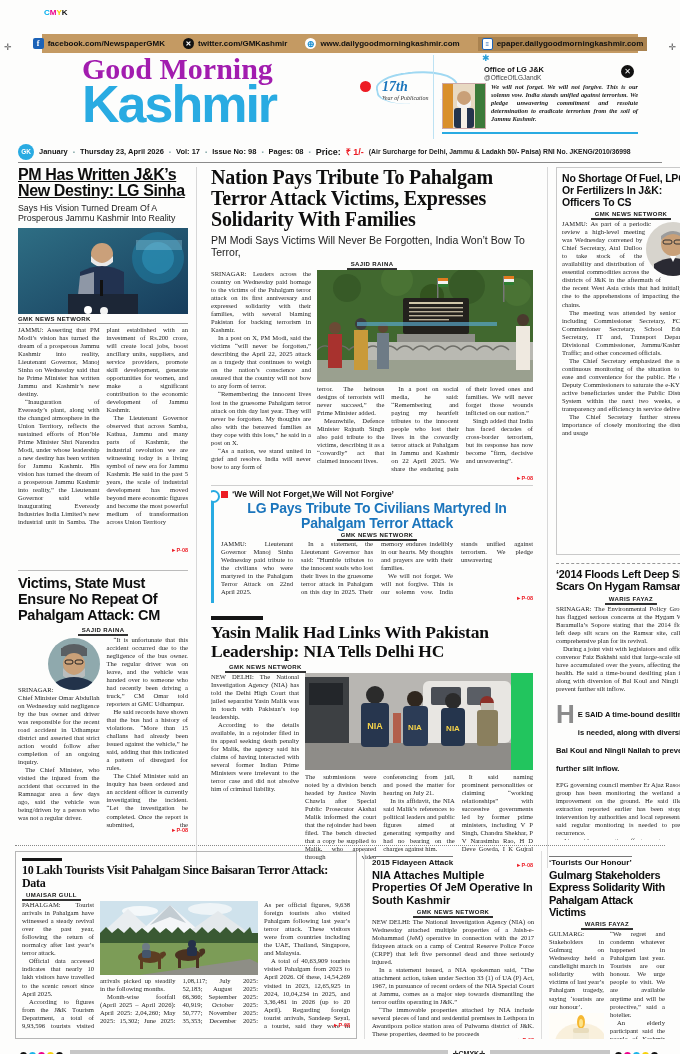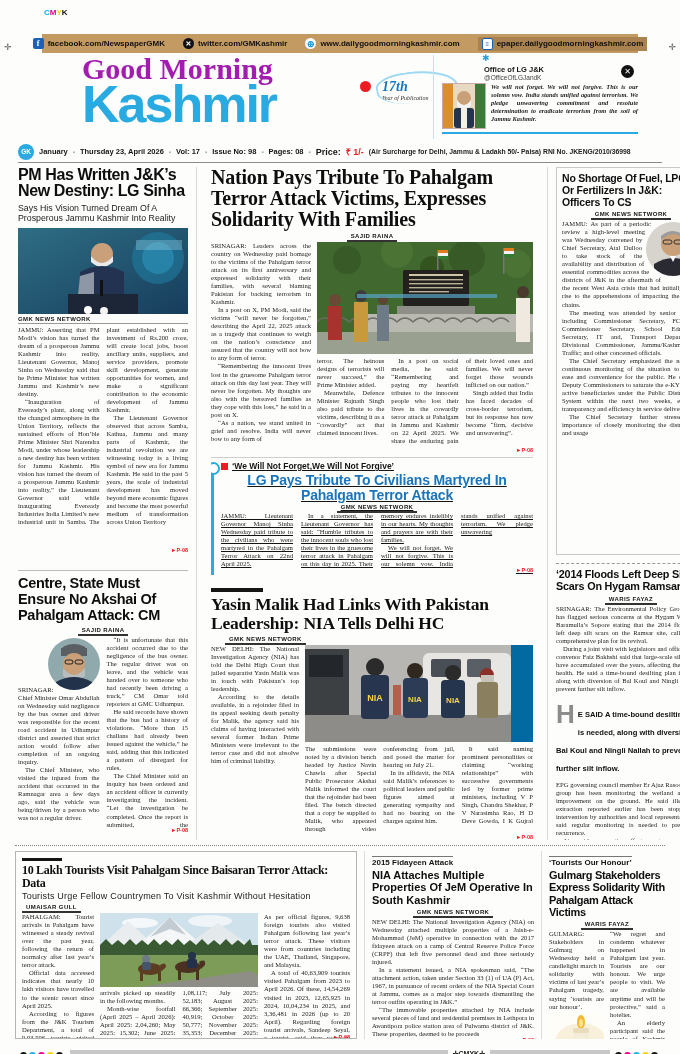--- a/index.html
+++ b/index.html
@@ -59,25 +59,25 @@
   .body-text{font-family:"Liberation Serif",serif;font-size:6.6px;line-height:1.22;text-align:justify;color:#1d1d1d;}
   .para{margin:0;text-indent:7px;}
   .para:first-child{text-indent:0;}
   .cols2{column-count:2;column-gap:7px;}
   .cols3{column-count:3;column-gap:7px;}
   .cols4{column-count:4;column-gap:8px;}
   .byline{text-align:center;font:bold 6px "Liberation Sans",sans-serif;letter-spacing:.4px;margin:3px 0;}
   .byline span{border-bottom:2px solid #333;padding:0 4px 1px;}
   .credit{font:bold 6px "Liberation Sans",sans-serif;letter-spacing:.4px;margin:2px 0;border-bottom:1px solid #999;padding-bottom:1px;}
   .jump{display:block;text-align:right;color:#ed1c24;font:bold 5.5px "Liberation Sans",sans-serif;margin-top:-7px;}
-  .photo{position:relative;overflow:hidden;background:#0369a1;}
+  .photo{position:relative;overflow:hidden;background:#22c55e;}
   .photo svg{display:block;}
   
   .h{margin:0;color:#0e0e0e;}
-  .h-pm{font:bold 16px "Liberation Sans",sans-serif;letter-spacing:-.4px;line-height:1.02;}
+  .h-pm{font:bold 16px "Liberation Sans",sans-serif;letter-spacing:-.4px;line-height:1.02;text-decoration:underline;}
   .sub-pm{font-size:8.8px;line-height:1.2;margin:3px 0 4px;color:#222;}
   .h-nation{font:bold 20px "Liberation Serif",serif;line-height:1.05;letter-spacing:-.2px;}
   .sub-nation{font-size:10.5px;color:#1c1c1c;margin:4px 0 2px;}
   .h-fuel{font:bold 10.5px "Liberation Sans",sans-serif;line-height:1.15;letter-spacing:-.2px;}
   .h-lg{font:bold 14px "Liberation Sans",sans-serif;color:#1b75bc;letter-spacing:-.2px;line-height:1.08;margin:2px 0 1px;text-align:center;}
   .h-cm{font:bold 14.5px "Liberation Sans",sans-serif;letter-spacing:-.3px;line-height:1.1;}
   .h-yasin{font:bold 17.5px "Liberation Serif",serif;line-height:1.08;letter-spacing:-.2px;}
   .h-floods{font:bold 10.8px "Liberation Sans",sans-serif;line-height:1.15;letter-spacing:-.2px;}
   .h-tour{font:bold 12px "Liberation Serif",serif;letter-spacing:-.3px;line-height:1.05;}
   .sub-tour{font-size:9px;letter-spacing:.2px;color:#222;margin:2px 0;}
@@ -85,21 +85,21 @@
   .h-gul{font:bold 11px "Liberation Sans",sans-serif;letter-spacing:-.3px;line-height:1.12;}
   .kicker{font:bold 8px "Liberation Sans",sans-serif;border-top:1px solid #777;display:inline-block;padding-top:1px;margin:0 0 2px;}
   .section-tick{width:52px;height:4px;background:#151515;margin:2px 0 3px;}
   
   .nation-flex{display:flex;gap:6px;margin-top:2px;}
   .n-col1{width:100px;flex:none;height:212px;overflow:hidden;}
   .n-right{flex:1;display:flex;flex-direction:column;gap:3px;}
   .memorial-photo{height:112px;}
   .n-under{height:94px;overflow:hidden;}
   
-  .lg-strip{border-top:1px solid #cfcfcf;margin-top:4px;padding:3px 0 0 10px;position:relative;height:118px;overflow:hidden;text-decoration:underline;}
+  .lg-strip{border-top:1px solid #cfcfcf;margin-top:4px;padding:3px 0 0 10px;position:relative;height:118px;overflow:hidden;}
   .lg-deco{position:absolute;left:0;top:6px;bottom:4px;width:3px;background:#29abe2;}
   .lg-deco::before{content:"";position:absolute;left:-4px;top:-2px;width:9px;height:9px;border:2px solid #29abe2;border-radius:50%;background:#fff;}
   .lg-kicker{display:flex;align-items:center;gap:4px;font:bold 8.5px "Liberation Sans",sans-serif;}
   .red-sq{width:7px;height:7px;background:#ed1c24;flex:none;}
   .lg-byline{margin:1px 0 2px;}
   .lg-body{height:62px;overflow:hidden;}
   
   .yasin-flex{display:flex;gap:6px;margin-top:2px;}
   .y-col1{width:88px;flex:none;height:196px;overflow:hidden;}
   .y-right{flex:1;display:flex;flex-direction:column;gap:3px;}
@@ -250,21 +250,21 @@
         <div class="credit">GMK NEWS NETWORK</div>
         <div class="cols2 body-text" style="height:228px">
             <p class="para">JAMMU: Asserting that PM Modi’s vision has turned the dream of a prosperous Jammu Kashmir into reality, Lieutenant Governor, Manoj Sinha on Wednesday said that he Prime Minister has written Jammu and Kashmir’s new destiny.</p>
             <p class="para">“Inauguration of Eveready’s plant, along with the changed atmosphere in the Union Territory, reflects the sustained efforts of Hon’ble Prime Minister Shri Narendra Modi, under whose leadership a new destiny has been written for Jammu Kashmir. His vision has turned the dream of a prosperous Jammu Kashmir into reality,” the Lieutenant Governor said while inaugurating Eveready Industries India Limited’s new industrial unit in Samba. The plant established with an investment of Rs.200 crore, will create local jobs, boost ancillary units, suppliers, and service providers, promote skill development, generate opportunities for women, and make a significant contribution to the economic development of Jammu Kashmir.</p>
             <p class="para">The Lieutenant Governor observed that across Samba, Kathua, Jammu and many parts of Kashmir, the industrial revolution we are witnessing today is a living symbol of new era for Jammu Kashmir. He said in the past 5 years, the scale of industrial development has moved beyond mere economic figures and become the most powerful medium of transformation across Union Territory</p>
           </div>
         <span class="jump">►P-08</span>
       </div>
       <hr class="rule">
       <div class="story" style="height:258px">
-        <h2 class="h h-cm">Centre, State Must Ensure No Akshai Of Pahalgam Attack: CM</h2>
+        <h2 class="h h-cm">Victims, State Must Ensure No Repeat Of Pahalgam Attack: CM</h2>
         <div class="byline"><span>SAJID RAINA</span></div>
         <div class="cols2 body-text" style="height:198px">
           <span class="circ" style="width:52px;height:52px">
             <svg width="52" height="52" viewBox="0 0 52 52">
                 <rect width="52" height="52" fill="#8fa9ad"></rect>
                 <ellipse cx="26" cy="13" rx="13" ry="7" fill="#5a5f63"></ellipse>
                 <rect x="13" y="10" width="26" height="8" fill="#5a5f63"></rect>
                 <circle cx="26" cy="26" r="11" fill="#c9a078"></circle>
                 <rect x="17" y="22" width="8" height="4" rx="2" fill="none" stroke="#222" stroke-width="1"></rect>
                 <rect x="27" y="22" width="8" height="4" rx="2" fill="none" stroke="#222" stroke-width="1"></rect>
@@ -274,20 +274,21 @@
           </span>
           <span><p class="para">SRINAGAR: Chief Minister Omar Abdullah on Wednesday said negligence by the bus owner and driver was responsible for the recent road accident in Udhampur district and asserted that strict action would follow after completion of an ongoing inquiry.</p><p class="para">The Chief Minister, who visited the injured from the accident that occurred in the Ramnagar area a few days ago, said the vehicle was being/driven by a person who was not a regular driver.</p><p class="para">“It is unfortunate that this accident occurred due to the negligence of the bus owner. The regular driver was on leave, and the vehicle was handed over to someone who had recently been driving a truck,” CM Omar told reporters at GMC Udhampur.</p><p class="para">He said records have shown that the bus had a history of violations. “More than 15 challans had already been issued against the vehicle,” he said, adding that this indicated a pattern of disregard for rules.</p><p class="para">The Chief Minister said an inquiry has been ordered and an accident officer is currently investigating the incident. “Let the investigation be completed. Once the report is submitted, the recommendations will be implemented accordingly,” he said.</p></span>
         </div>
         <span class="jump">►P-08</span>
       </div>
     </div>
 
     <div class="colC">
       <div class="story">
         <h1 class="h h-nation">Nation Pays Tribute To Pahalgam Terror Attack Victims, Expresses Solidarity With Families</h1>
+        <div class="sub-nation">PM Modi Says Victims Will Never Be Forgotten, India Won’t Bow To Terror,</div>
         <div class="byline"><span>SAJID RAINA</span></div>
         <div class="nation-flex">
           <div class="n-col1 body-text">
               <p class="para">SRINAGAR: Leaders across the country on Wednesday paid homage to the victims of the Pahalgam terror attack on its first anniversary and expressed solidarity with their families, with several blaming Pakistan for backing terrorism in Kashmir.</p>
               <p class="para">In a post on X, PM Modi, said the victims “will never be forgotten,” describing the April 22, 2025 attack as a tragedy that continues to weigh on the nation’s conscience and assured that the country will not bow to any form of terror.</p>
               <p class="para">“Remembering the innocent lives lost in the gruesome Pahalgam terror attack on this day last year. They will never be forgotten. My thoughts are also with the bereaved families as they cope with this loss,” he said in a post on X.</p>
               <p class="para">“As a nation, we stand united in grief and resolve. India will never bow to any form of</p>
             </div>
           <div class="n-right">
             <div class="photo memorial-photo">
@@ -446,21 +447,20 @@
 
       </div>
     </div>
   </div>
 
   <div class="bottom-band">
 
     <div class="tourists-box story">
       <div class="section-tick" style="width:40px;height:3px"></div>
       <h2 class="h h-tour">10 Lakh Tourists Visit Pahalgam Since Baisaran Terror Attack: Data</h2>
-      <div class="sub-tour">Tourists Urge Fellow Countrymen To Visit Kashmir Without Hesitation</div>
       <div class="byline" style="text-align:left"><span>UMAISAR GULL</span></div>
       <div class="t-flex">
         <div class="t-col1 body-text">
             <p class="para">PAHALGAM: Tourist arrivals in Pahalgam have witnessed a steady revival over the past year, following the return of normalcy after last year’s terror attack.</p>
             <p class="para">Official data accessed indicates that nearly 10 lakh visitors have travelled to the scenic resort since April 2025.</p>
             <p class="para">According to figures from the J&amp;K Tourism Department, a total of 9,93,596 tourists visited Pahalgam between April 2025 and April 2026. The tourist flow had sharply declined in the immediate aftermath of the 22 April attack, which claimed the lives of 25 tourists and a local youth, Adil Hussain Shah. In May 2025, only 15,302 tourists visited Pahalgam—the lowest monthly figure recorded during the period. However,</p>
           </div>
         <div class="t-mid">
           <div class="photo ponies-photo">
             <svg width="158" height="74" viewBox="0 0 158 74">

